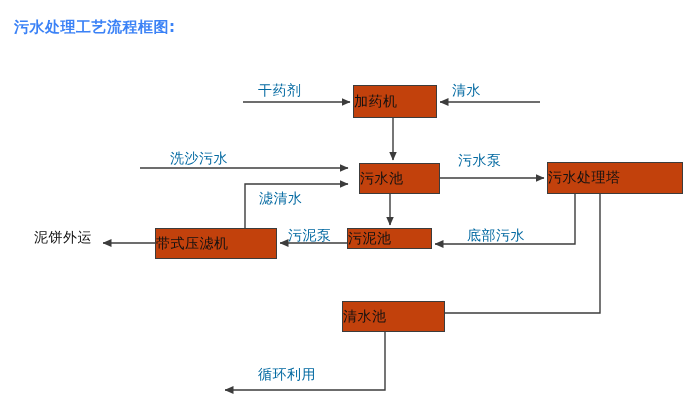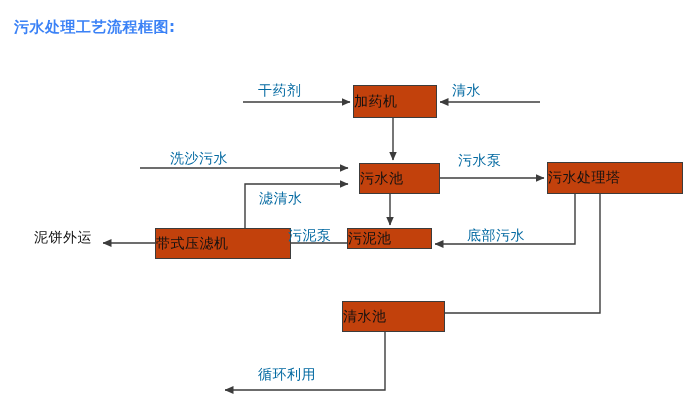--- a/index.html
+++ b/index.html
@@ -114,21 +114,21 @@
   </div>
 
   <div class="node" style="left:351px; top:163px; width:81px; height:31px;margin-left:8px;">
     <span>污水池</span>
   </div>
 
   <div class="node" style="left:547px; top:162px; width:136px; height:32px;">
     <span>污水处理塔</span>
   </div>
 
-  <div class="node" style="left:155px; top:228px; width:136px; height:31px;">
+  <div class="node" style="left:155px; top:228px; width:122px; height:31px;">
     <span>带式压滤机</span>
   </div>
 
   <div class="node" style="left:347px; top:228px; width:85px; height:21px;">
     <span>污泥池</span>
   </div>
 
   <div class="node" style="left:342px; top:301px; width:103px; height:31px;">
     <span>清水池</span>
   </div>

